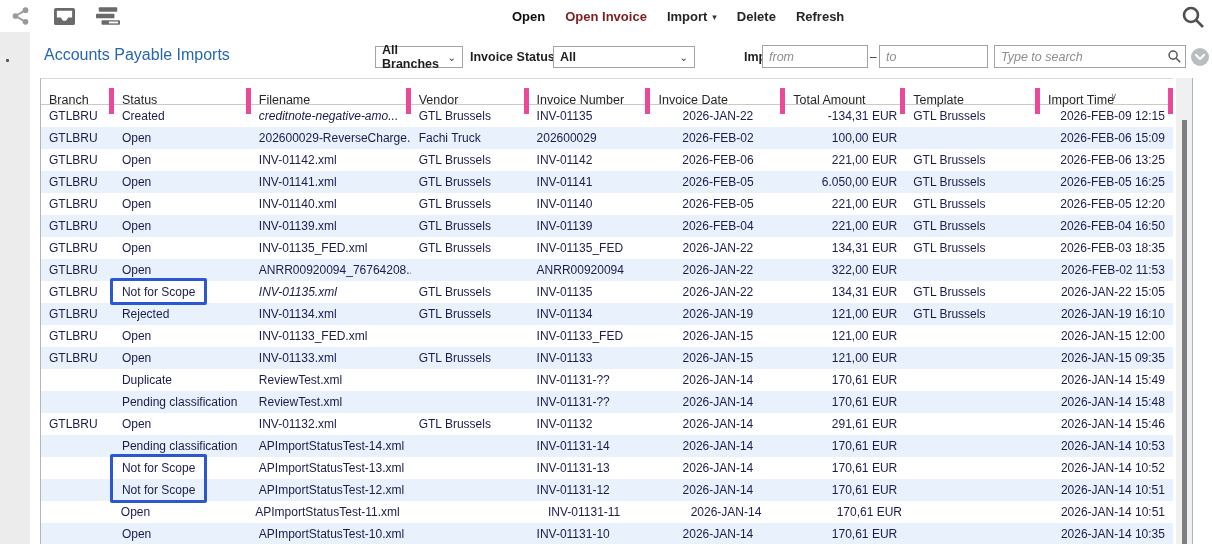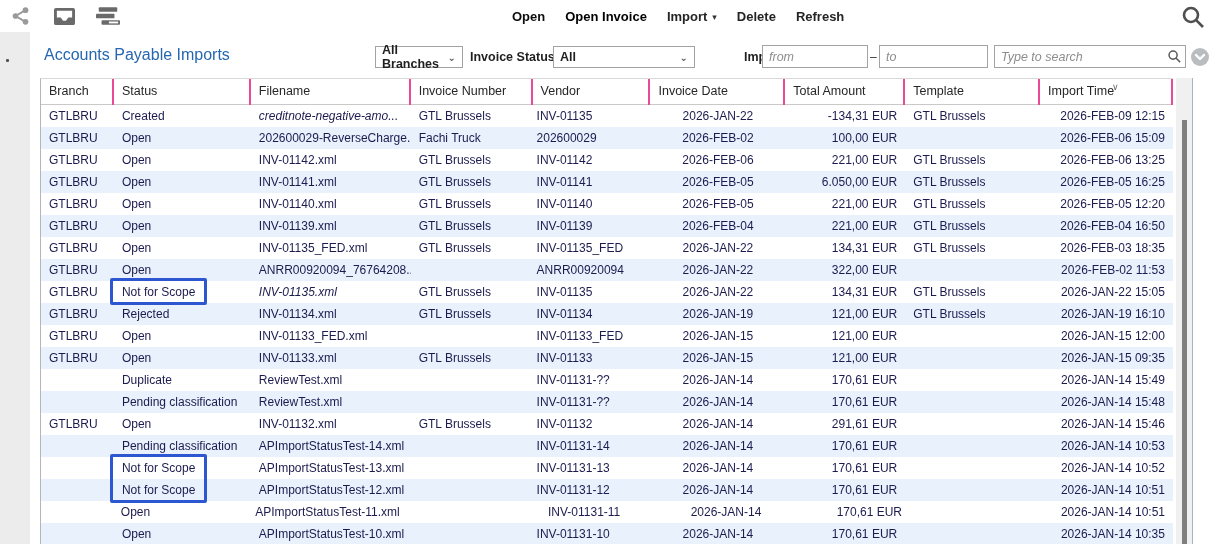--- a/index.html
+++ b/index.html
@@ -7,21 +7,21 @@
   body { font-family:"Liberation Sans","DejaVu Sans",sans-serif; }
   #app { position:relative; width:1212px; height:544px; background:#ffffff; overflow:hidden; }
 
   
   #toolbar { position:absolute; left:0; top:0; width:1212px; height:32px; background:#fff; }
   .tb-icons { position:absolute; left:8px; top:5px; display:flex; gap:20px; align-items:center; }
   .tb-icon { width:24px; height:22px; display:flex; align-items:center; justify-content:center; cursor:pointer; }
   .tb-buttons { position:absolute; left:512px; top:0; height:32px; display:flex; gap:20px; align-items:center; }
   .tb-btn { font-size:13px; font-weight:600; color:#242424; cursor:pointer; white-space:nowrap; }
   .tb-btn.primary { font-weight:700; color:#0d0d0d; }
-  .tb-btn.disabled { color:#000000; cursor:default; }
+  .tb-btn.disabled { color:#7f1d1d; cursor:default; }
   .caret { display:inline-block; margin-left:5px; font-size:9px; color:#333; transform:translateY(-1px); }
   .tb-search { position:absolute; right:6px; top:4px; width:26px; height:26px; cursor:pointer; }
 
   
   #leftstrip { position:absolute; left:0; top:32px; width:30px; height:512px; background:#ececec; }
   #leftstrip .dot { position:absolute; left:6px; top:27px; width:3px; height:3px; background:#555; border-radius:1px; }
 
   
   #page-title { position:absolute; left:44px; top:46px; font-size:16px; color:#2667b1; }
   .dropdown { position:absolute; height:22px; border:1px solid #a3a3a3; background:#fff; display:flex; align-items:center;
@@ -42,21 +42,21 @@
   #inp-search { position:absolute; left:0; top:0; width:170px; height:21px; border:none; outline:none;
                 font-family:"Liberation Sans","DejaVu Sans",sans-serif; font-size:12.5px; font-style:italic; padding:0 6px; color:#222; }
   #inp-search::placeholder { color:#8d8d8d; font-style:italic; }
   #search-glass { position:absolute; right:3px; top:3px; width:15px; height:15px; cursor:pointer; }
   #circle-chev { position:absolute; left:1191px; top:48px; width:18px; height:18px; cursor:pointer; }
 
   
   #table { position:absolute; left:40px; top:78px; width:1133px; border-left:1px solid #b5b5b5; border-top:1px solid #d9d9d9; }
   #thead { display:flex; height:26px; background:#fff; border-bottom:1px solid #c9c9c9; }
   .th { position:relative; height:26px; line-height:25px; padding-left:8px; font-size:12.5px; color:#262626;
-        border-right:2px solid #ec4899; white-space:nowrap; overflow:hidden; cursor:pointer; }
+        border-right:5px solid #ec4899; white-space:nowrap; overflow:hidden; cursor:pointer;margin-top:9px; }
   .th .sort { position:absolute; top:-4px; left:55%; font-size:9px; color:#666; }
   .tr { display:flex; height:22px; cursor:pointer; }
   .tr:nth-child(even) { background:#e8f1fc; }
   .td { height:22px; line-height:22px; padding:0 8px; font-size:12px; color:#1b1b4f; white-space:nowrap; overflow:hidden; }
   .align-left { text-align:left; } .align-center { text-align:center; } .align-right { text-align:right; }
 
   
   .hl { position:absolute; border:3px solid #2d57d0; border-radius:2px; pointer-events:none; }
 
   
@@ -148,22 +148,22 @@
       <circle cx="9" cy="9" r="9" fill="#b9bdc0"></circle>
       <path d="M5 7 L9 11 L13 7" fill="none" stroke="#ffffff" stroke-width="2.4" stroke-linecap="round" stroke-linejoin="round"></path>
     </svg>
   </span>
 
   <div id="table">
     <div id="thead">
         <div class="th" style="width: 73px;"><span>Branch</span></div>
         <div class="th" style="width: 137px;"><span>Status</span></div>
         <div class="th" style="width: 160px;"><span>Filename</span></div>
+        <div class="th" style="width: 118px;"><span>Vendor</span></div>
         <div class="th" style="width: 122px;"><span>Invoice Number</span></div>
-        <div class="th" style="width: 118px;"><span>Vendor</span></div>
         <div class="th" style="width: 135px;"><span>Invoice Date</span></div>
         <div class="th" style="width: 120px;"><span>Total Amount</span></div>
         <div class="th" style="width: 135px;"><span>Template</span></div>
         <div class="th" style="width: 133px;"><span>Import Time</span><span class="sort">∨</span></div>
       </div>
     <div id="tbody">
         <div class="tr">
           <div class="td align-left" style="width: 73px;">GTLBRU</div>
           <div class="td align-left" style="width: 137px;">Created</div>
           <div class="td align-left" style="width: 160px; font-style: italic;">creditnote-negative-amo...</div>

